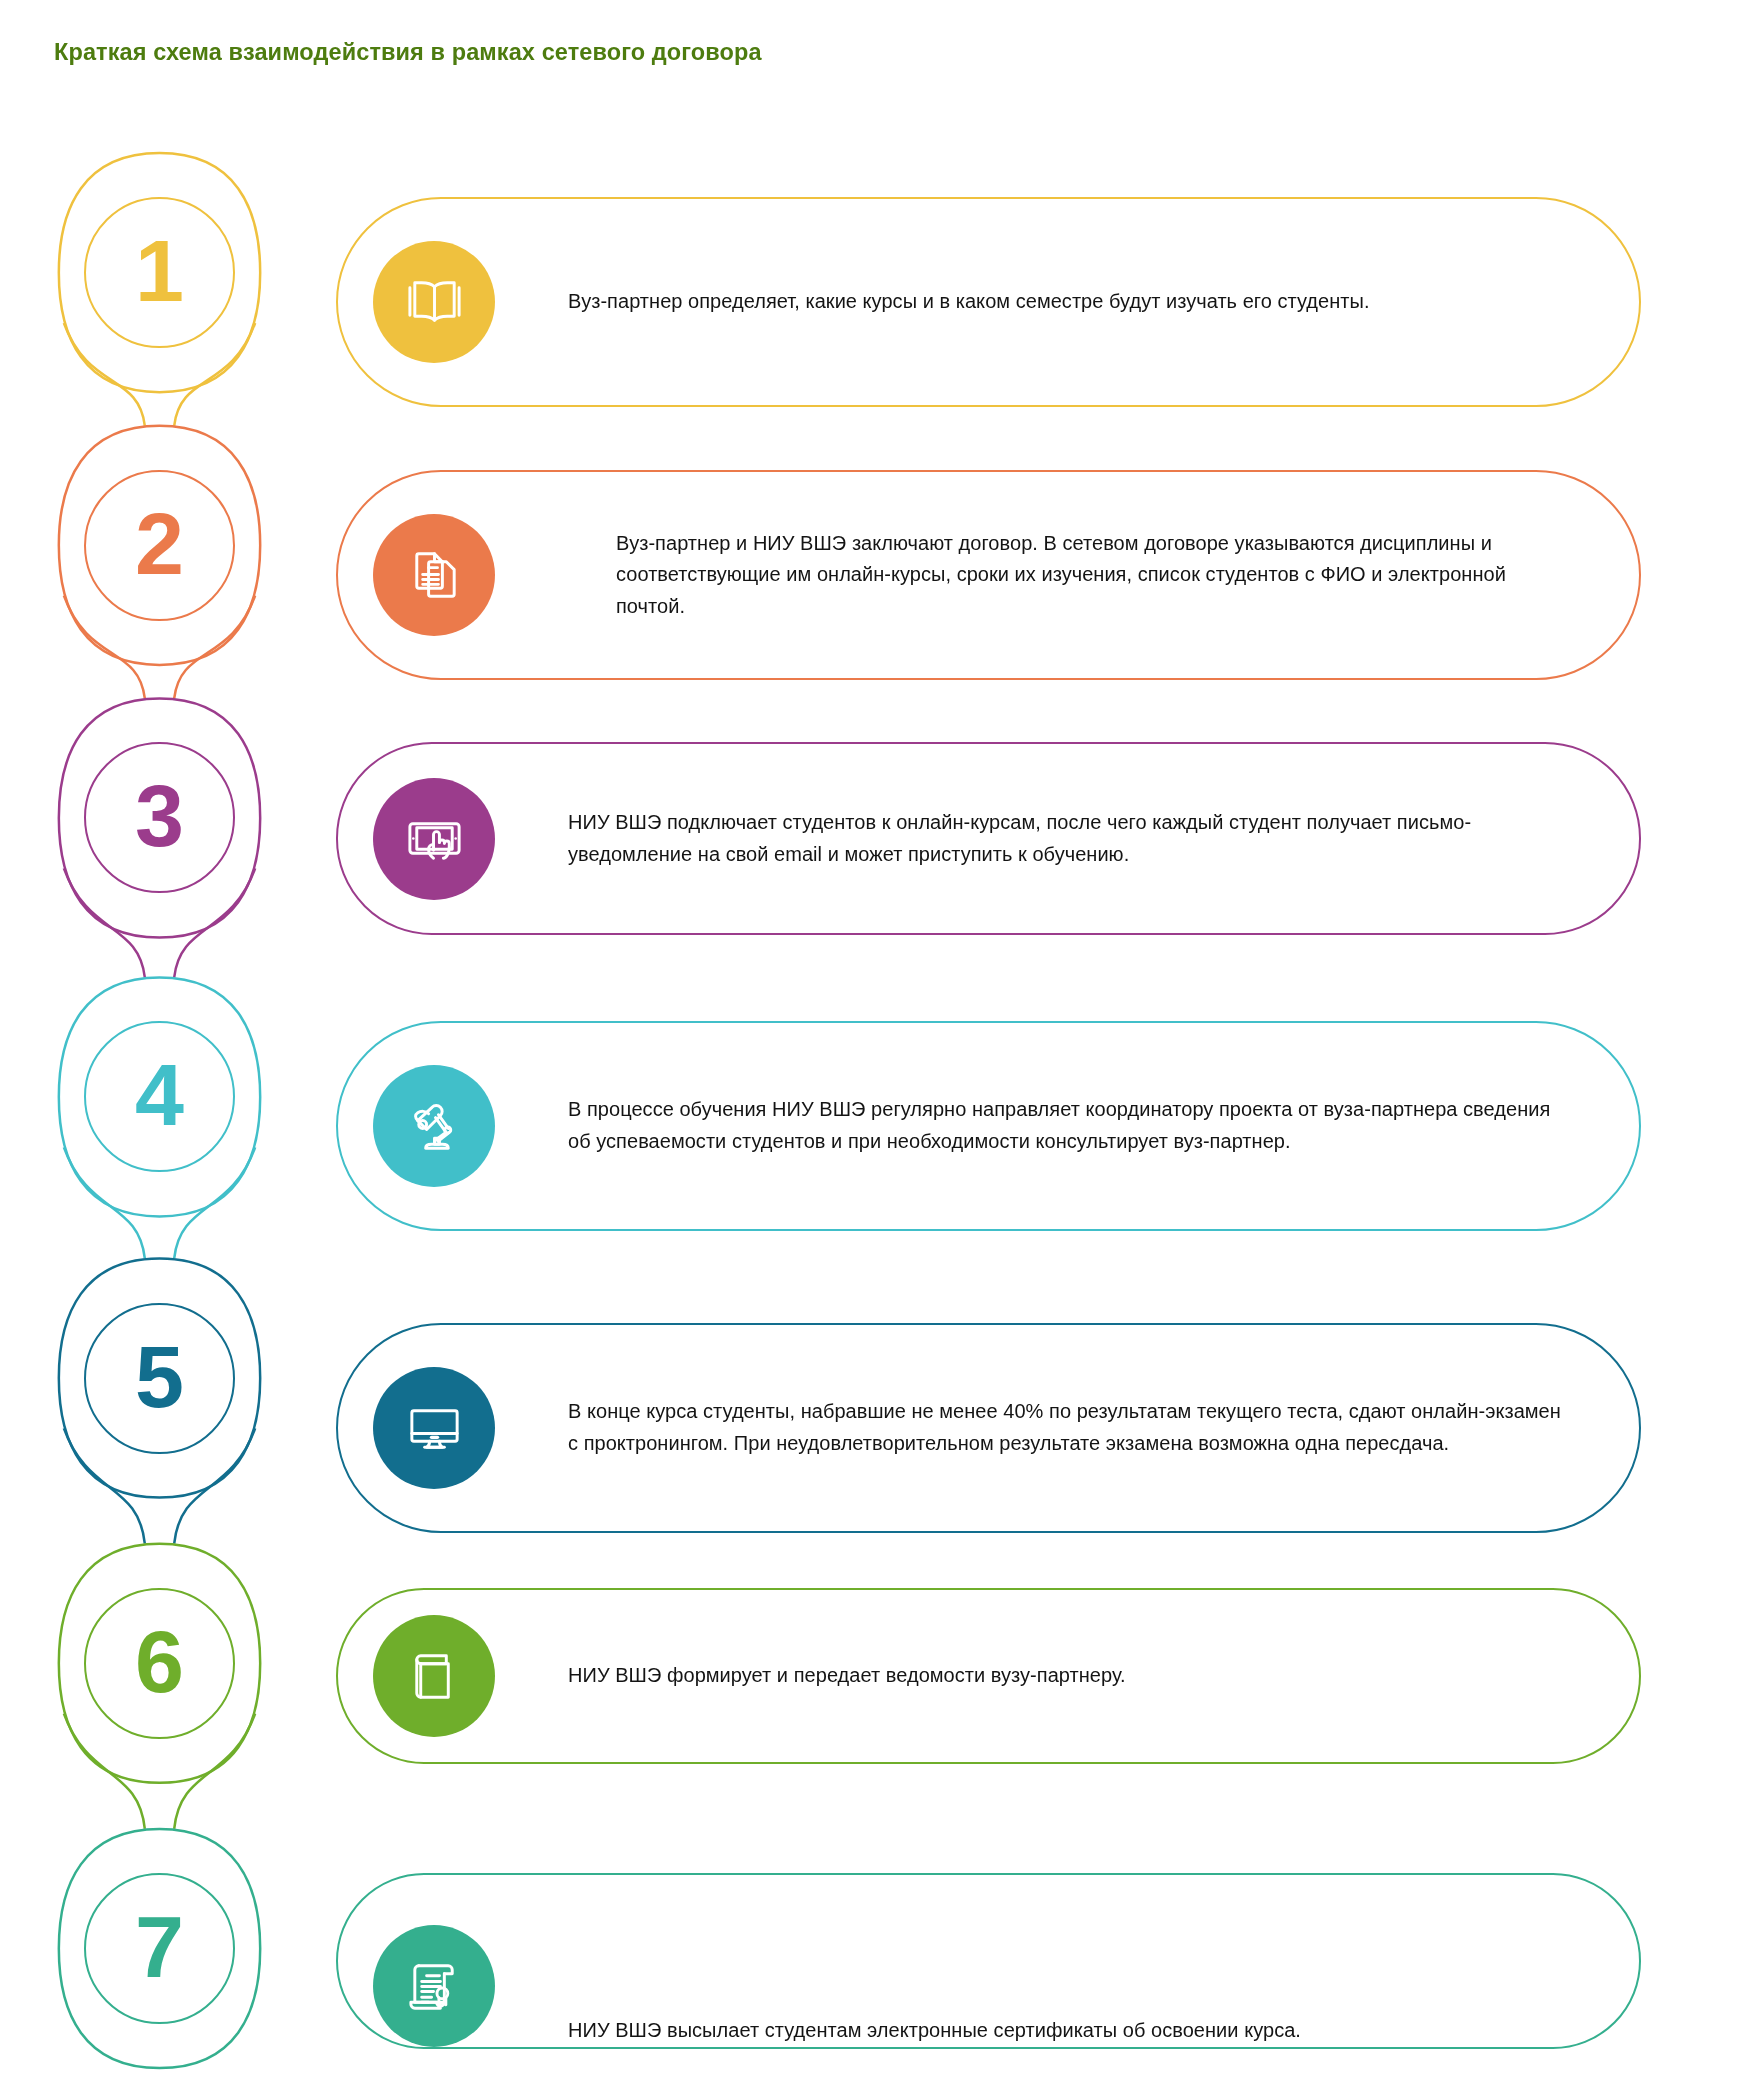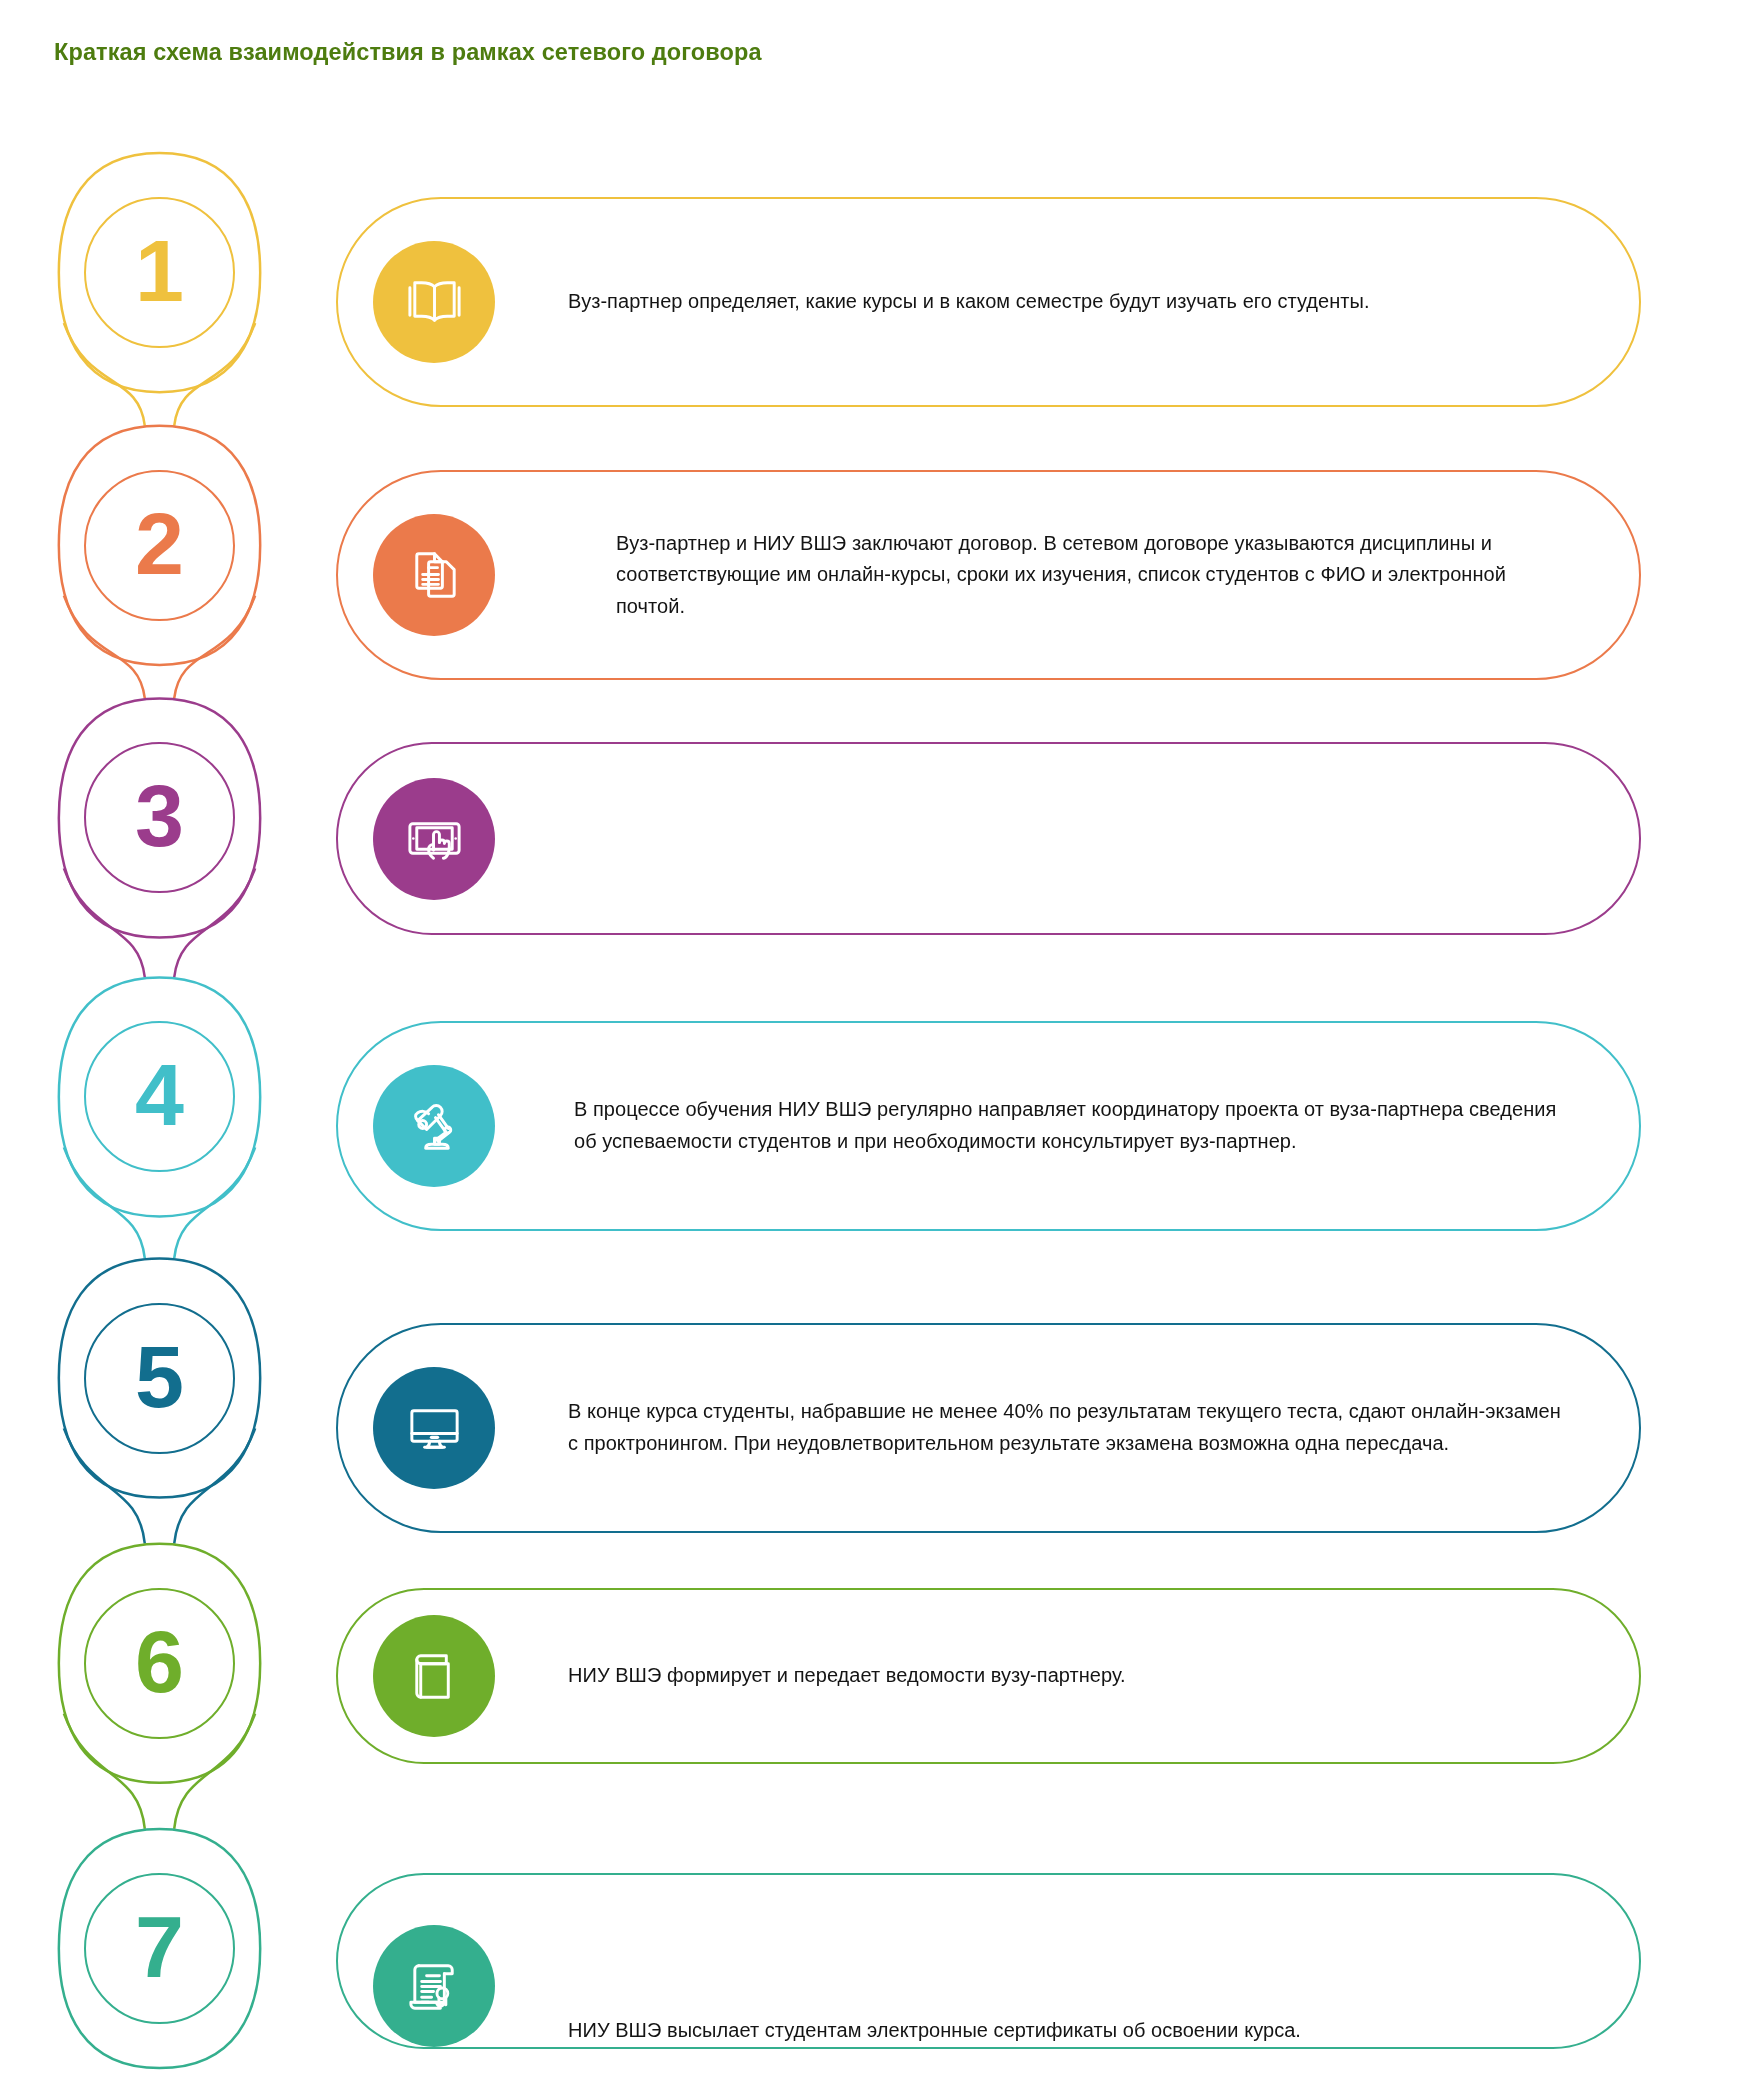--- a/index.html
+++ b/index.html
@@ -204,28 +204,29 @@
           <rect x="14" y="21" width="36" height="22"></rect>
           <circle cx="10.5" cy="32" r="1.3" fill="#fff" stroke="none"></circle>
           <circle cx="53.5" cy="32" r="1.3" fill="#fff" stroke="none"></circle>
           <path d="M31 44V28a3 3 0 0 1 6 0v8"></path>
           <path d="M37 36c0-1.5 1.2-2.5 2.6-2.5S42 34.5 42 36"></path>
           <path d="M42 37c0-1.5 1.2-2.5 2.6-2.5S47 35.5 47 37v4"></path>
           <path d="M31 38c-3 0-5 2-5 5 0 4 2 7 5 9"></path>
           <path d="M47 41c0 6-3 11-6 11"></path>
         </svg>
       </div>
+      <div class="card-text">НИУ ВШЭ подключает студентов к онлайн-курсам, после чего каждый студент получает письмо-уведомление на свой email и может приступить к обучению.</div>
     </div>
   </div>
 
   <div class="step-row" style="top:1021px;">
     <div class="badge" style="top:0;color:#41BFC9;">
       <span class="num">4</span>
     </div>
-    <div class="card h4" style="color:#41BFC9;gap:6px;">
+    <div class="card h4" style="color:#41BFC9;">
       <div class="icon-circle">
         <svg width="63" height="63" viewBox="0 0 64 64" fill="none" stroke="#fff" stroke-width="3" stroke-linecap="round" stroke-linejoin="round">
           <path d="M29.5 12.5a6 6 0 0 1 8.5 8.5L24 35 15 26z"></path>
           <path d="M15 26c-3-3-3-6 0-8s8-2 11 1"></path>
           <circle cx="20" cy="30" r="4"></circle>
           <path d="M36 20l10 14"></path>
           <path d="M33 23l10 14"></path>
           <circle cx="45.5" cy="35.5" r="3"></circle>
           <path d="M43.5 38L33 46"></path>
           <path d="M46.5 38.5L35.5 47"></path>

